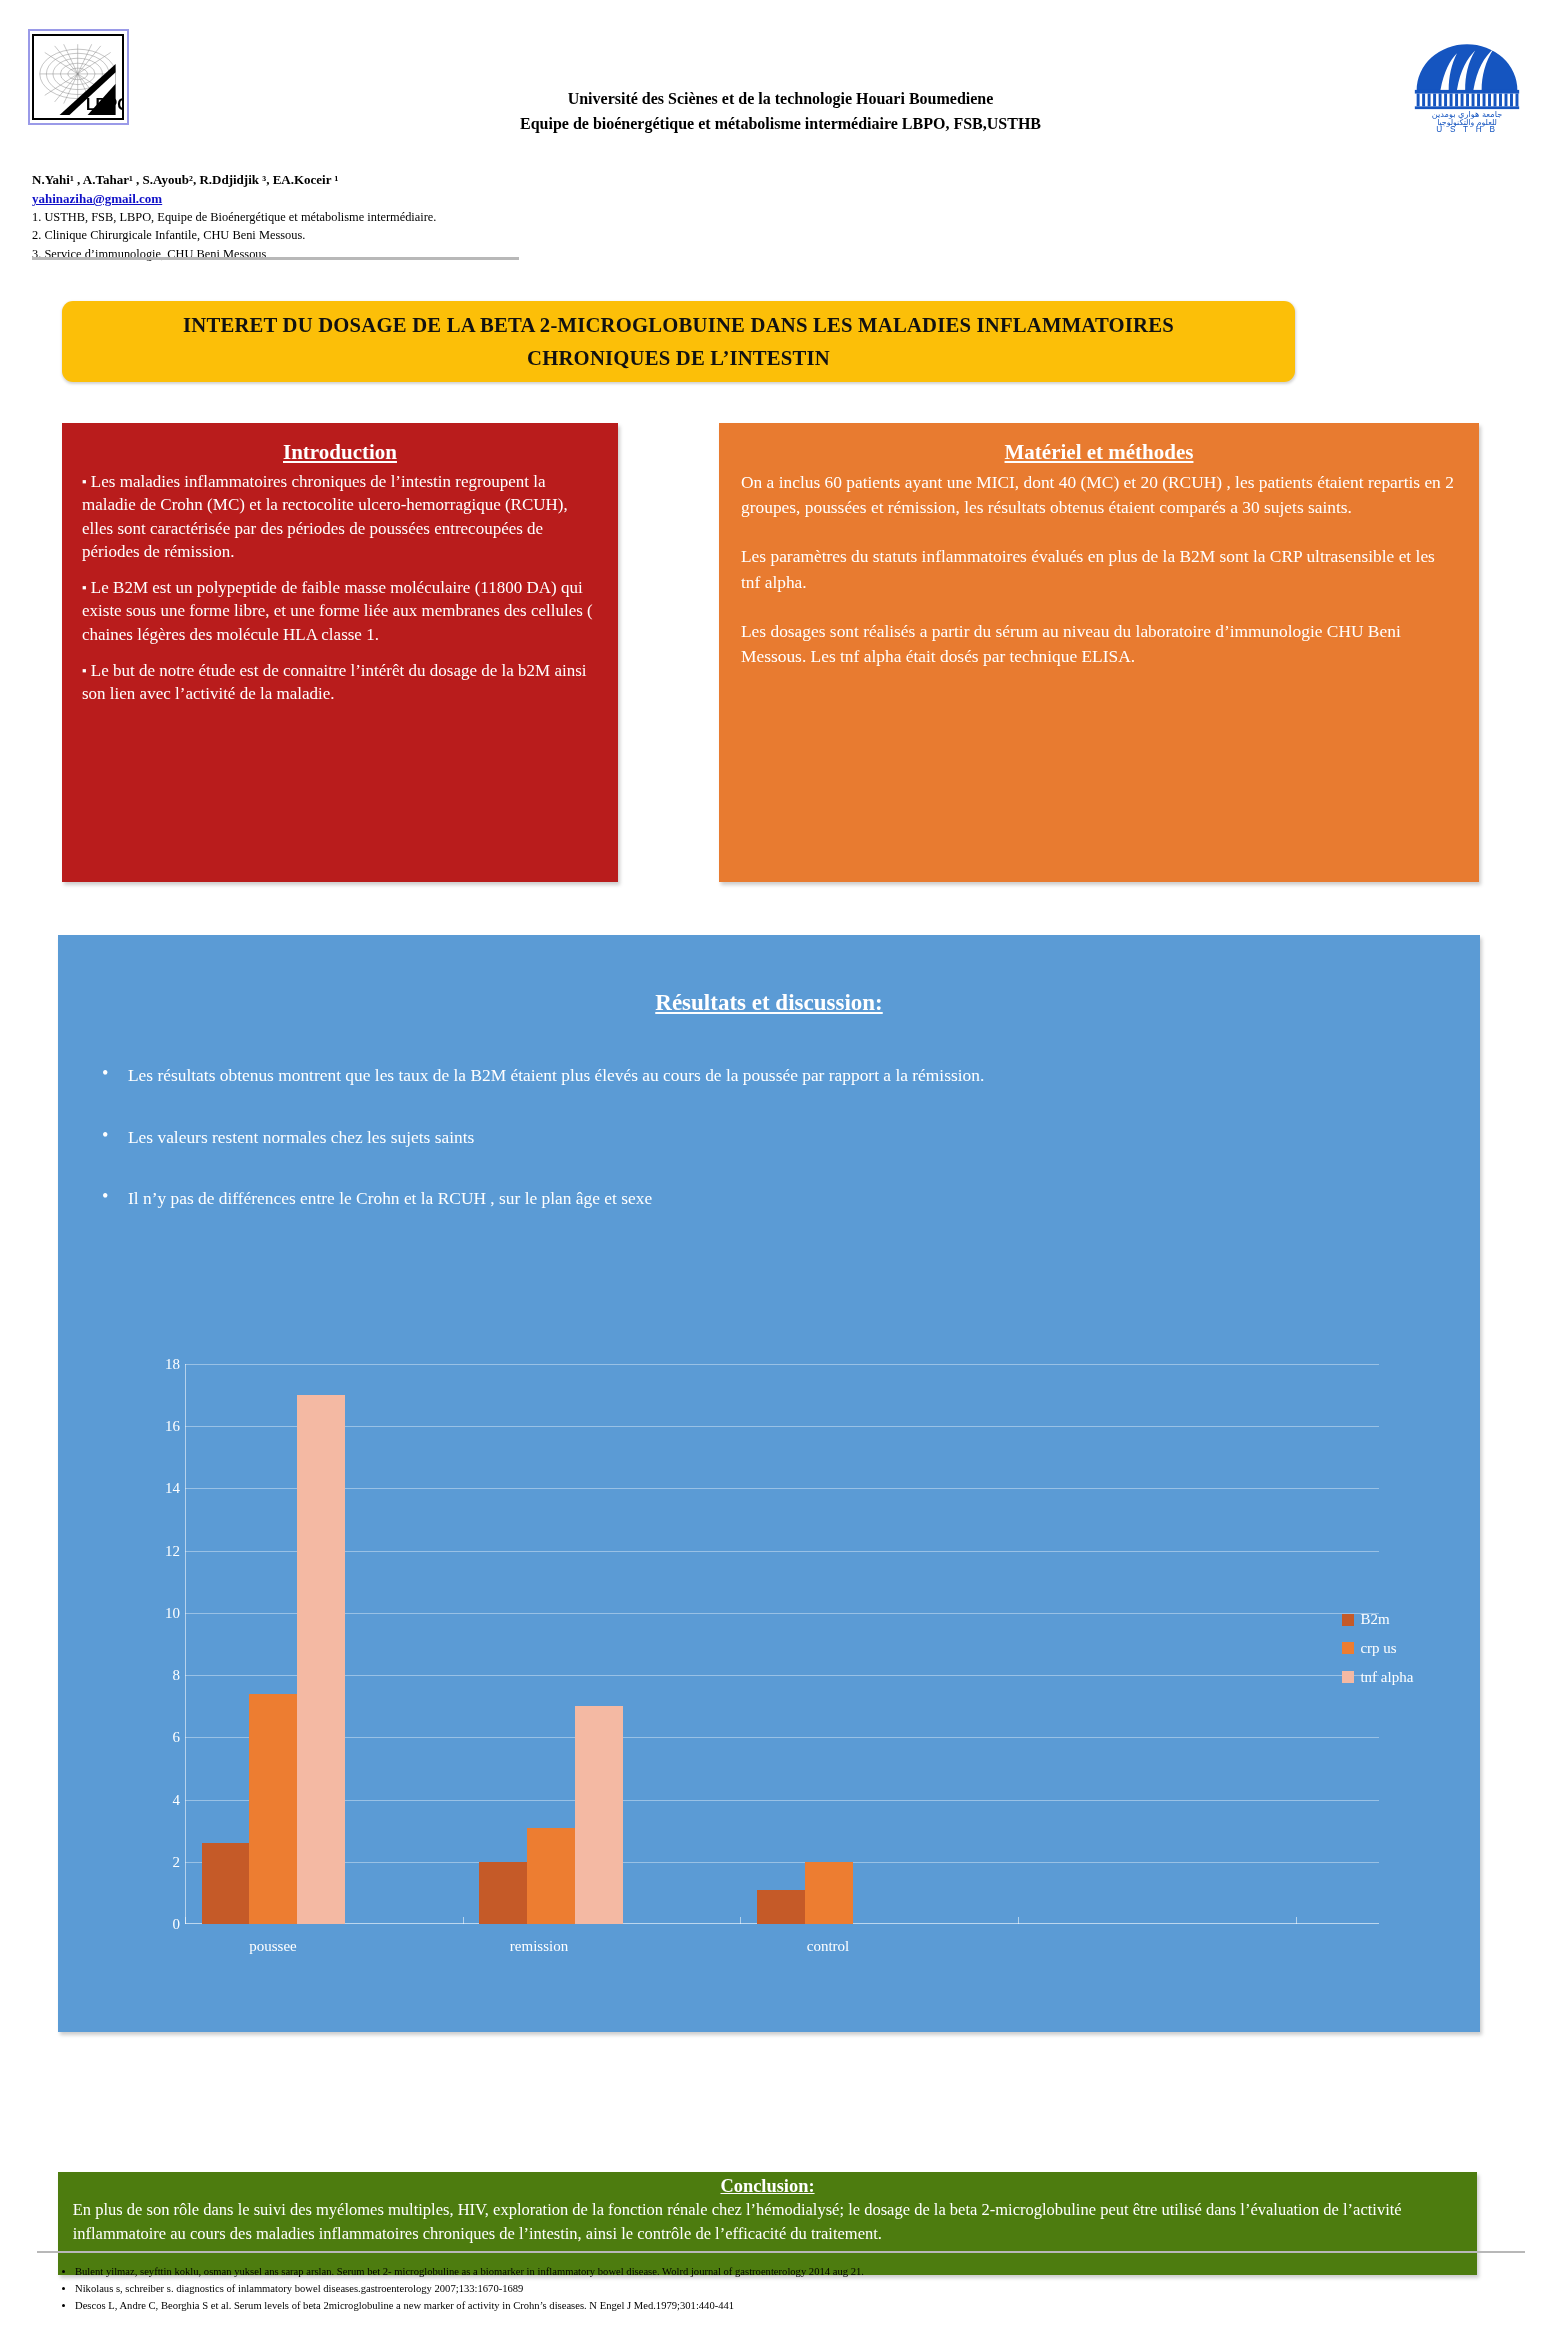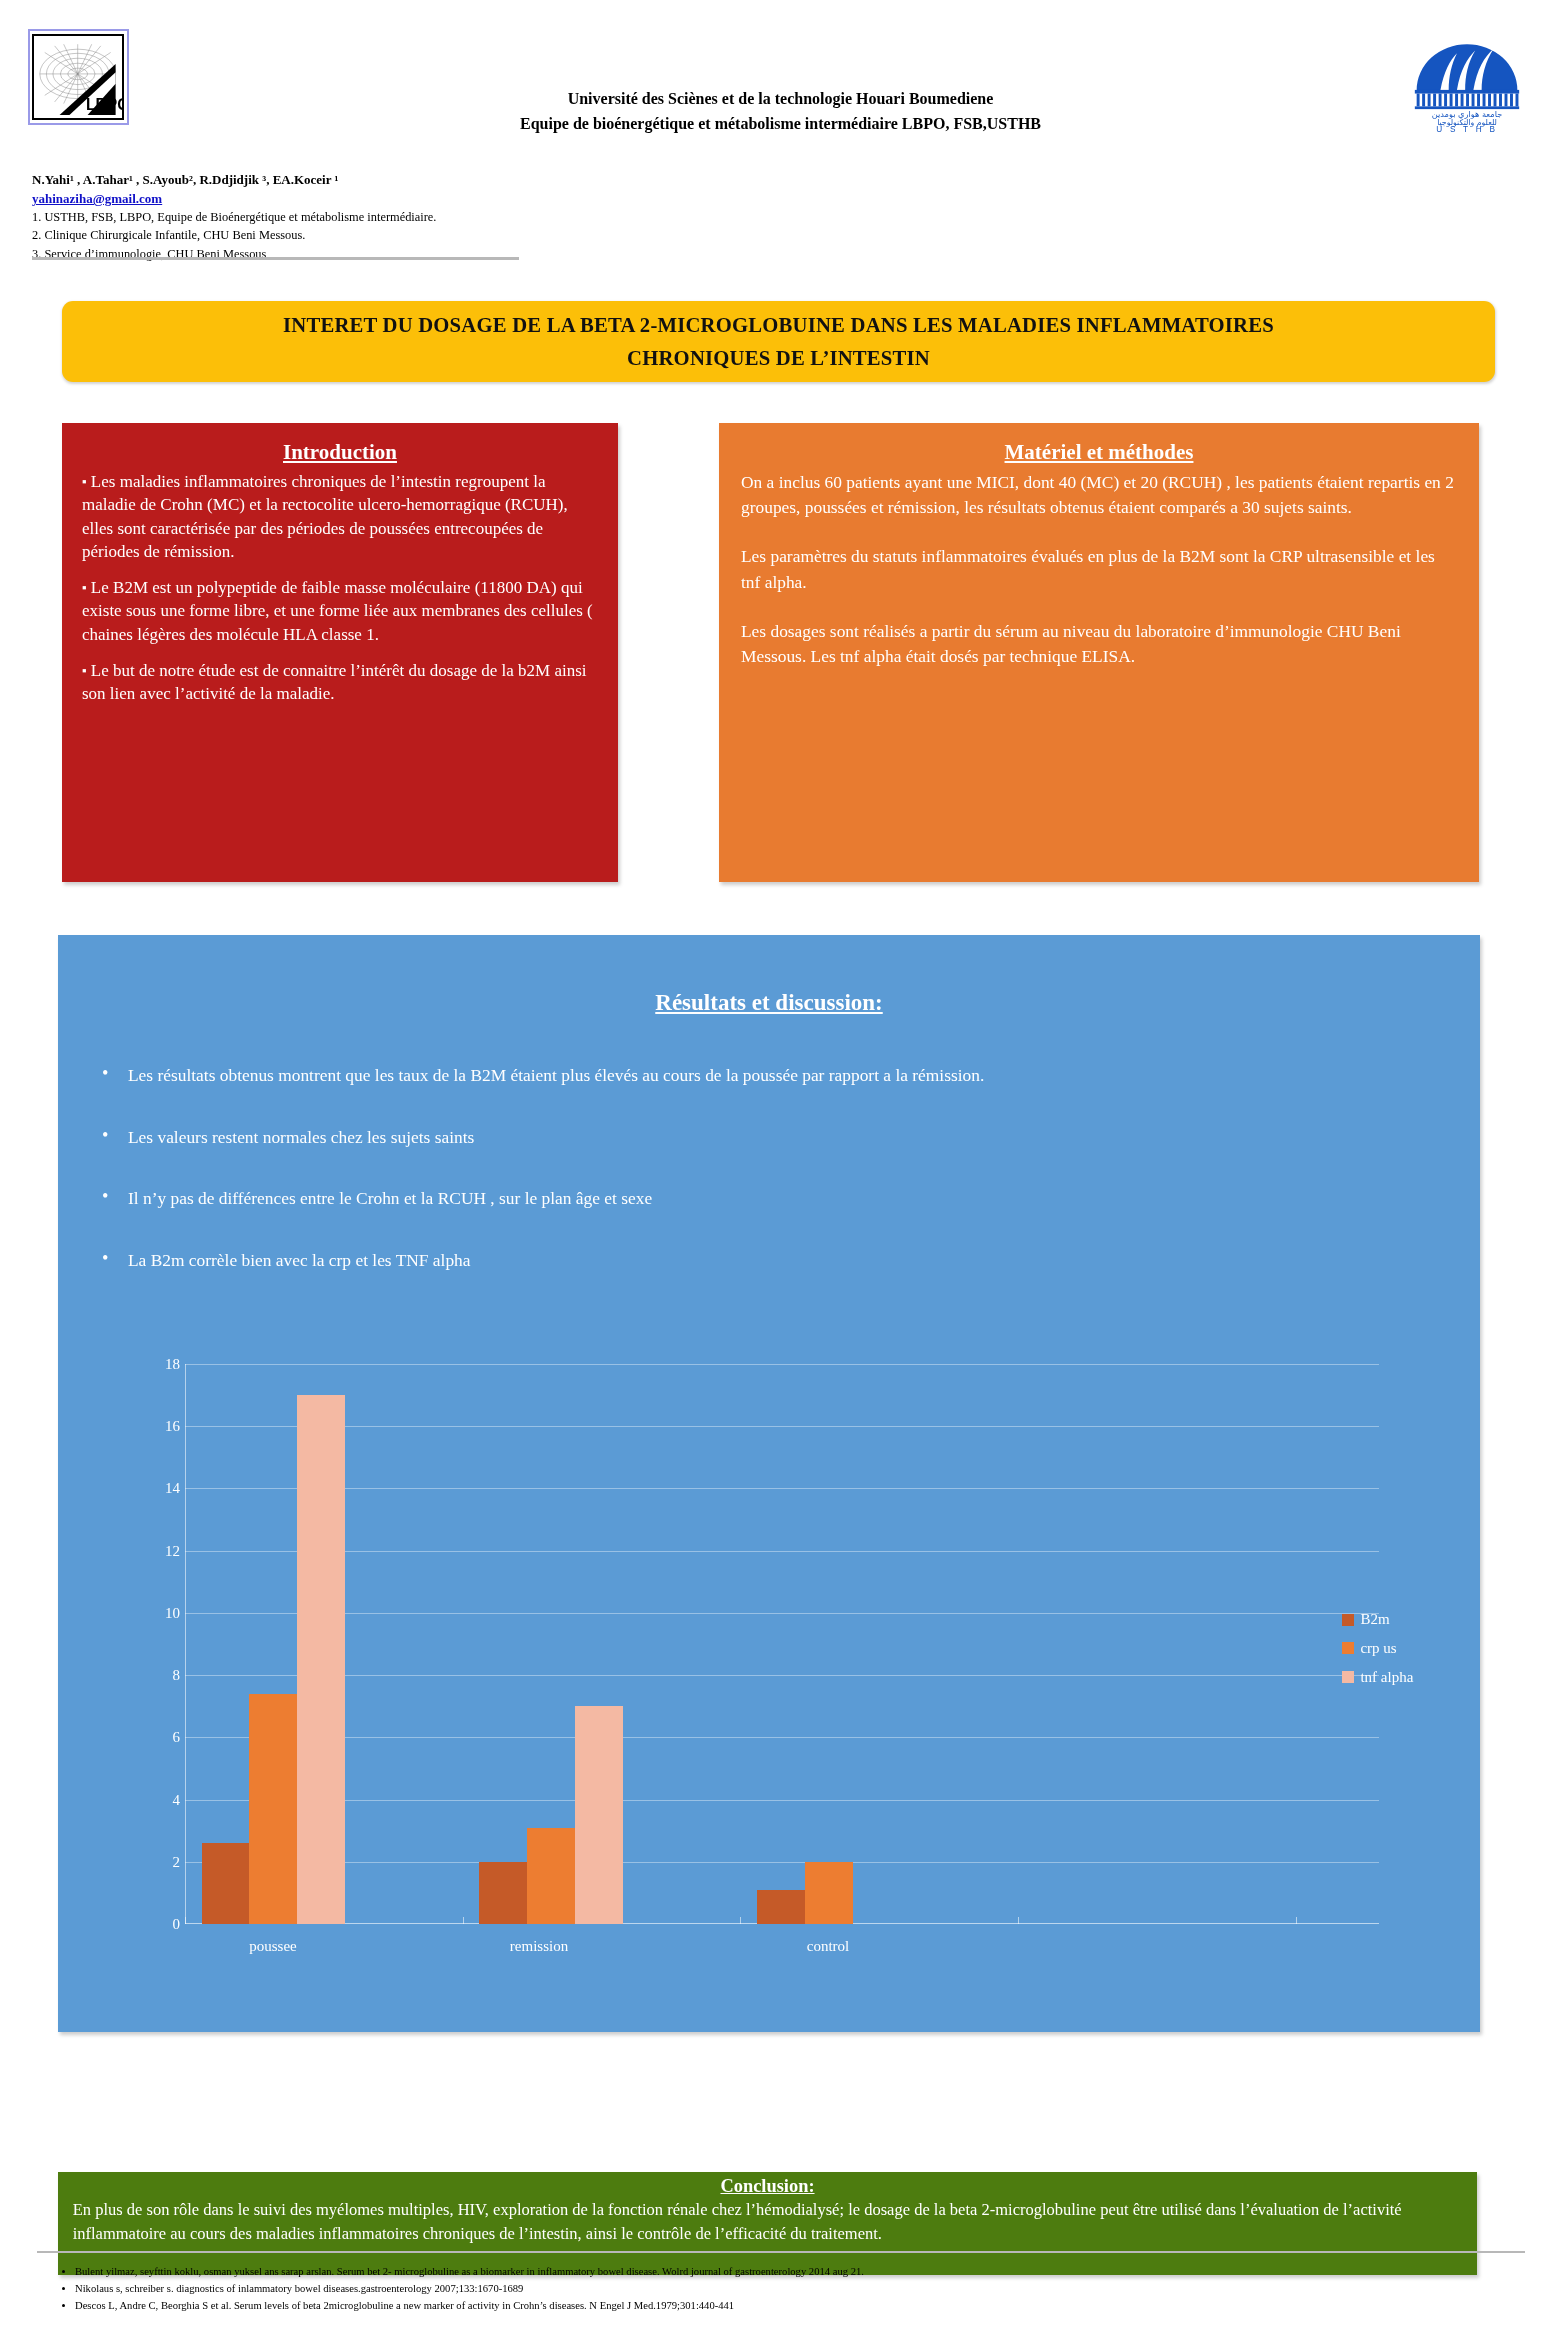--- a/index.html
+++ b/index.html
@@ -32,21 +32,21 @@
 
   
   .authors{position:absolute;left:32px;top:170px;width:569px;font-size:13.3px;line-height:1.47;}
   .authors .names{font-weight:bold;font-size:13px;}
   .authors .email{color:#1010c8;text-decoration:underline;font-weight:bold;font-size:13px;display:block;}
   .authors .aff{font-size:12.4px;}
   .authors-rule{position:absolute;left:32px;top:257px;width:487px;height:2.8px;background:#b8b8b8;}
 
   
   .title-banner{
-    position:absolute;left:62px;top:301px;width:1433px;height:81px;
+    position:absolute;left:62px;top:301px;width:1233px;height:81px;
     background:#FCBF08;border-radius:11px;
     display:flex;align-items:center;justify-content:center;
     box-shadow:0.9px 1.8px 2.8px rgba(0,0,0,.18);
   }
   .title-banner h1{
     margin:0;padding:0 37px;text-align:center;
     font-size:20.7px;font-weight:bold;line-height:1.55;color:#111;
     letter-spacing:0.2px;
   }
 
@@ -252,21 +252,20 @@
     <p>Les paramètres du statuts inflammatoires évalués en plus de la B2M sont la CRP ultrasensible et les tnf alpha.</p>
     <p>Les dosages sont réalisés a partir du sérum au niveau du laboratoire d’immunologie CHU Beni Messous. Les tnf alpha était dosés par technique ELISA.</p>
   </div>
 
   <div class="results-panel">
     <h2>Résultats et discussion:</h2>
     <ul class="results-list">
       <li>Les résultats obtenus montrent que les taux de la B2M étaient plus élevés au cours de la poussée par rapport a la rémission.</li>
       <li>Les valeurs restent normales chez les sujets saints</li>
       <li>Il n’y pas de différences entre le Crohn et la RCUH , sur le plan âge et sexe</li>
-      <li>La B2m corrèle bien avec la crp et les TNF alpha</li>
     </ul>
 
     <div class="chart-wrap">
       <div class="chart-plot" id="chart-plot">
         <div class="y-axis-line"></div>
         <div class="x-axis-line"></div>
       <div class="y-tick" style="top: 560px;">0</div>
           <div class="grid-line" style="top: 498px;"></div>
           <div class="y-tick" style="top: 498px;">2</div>
           <div class="grid-line" style="top: 436px;"></div>

